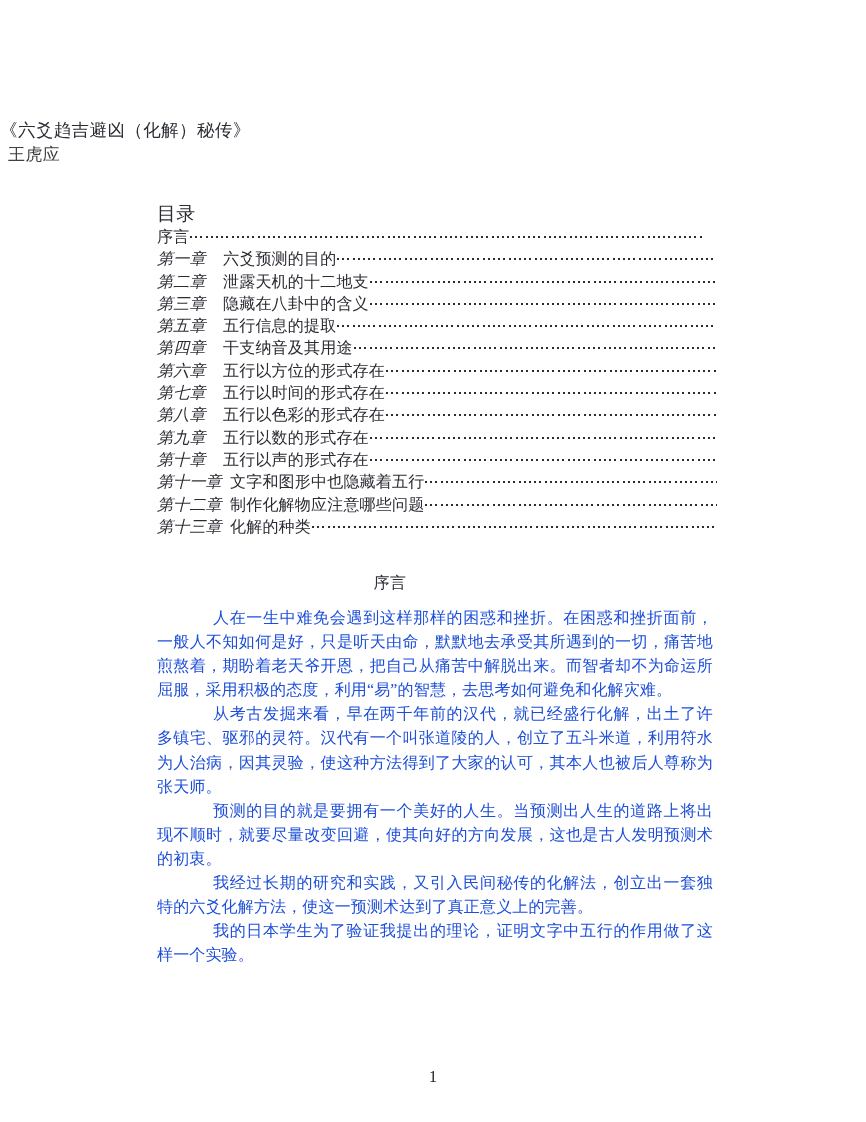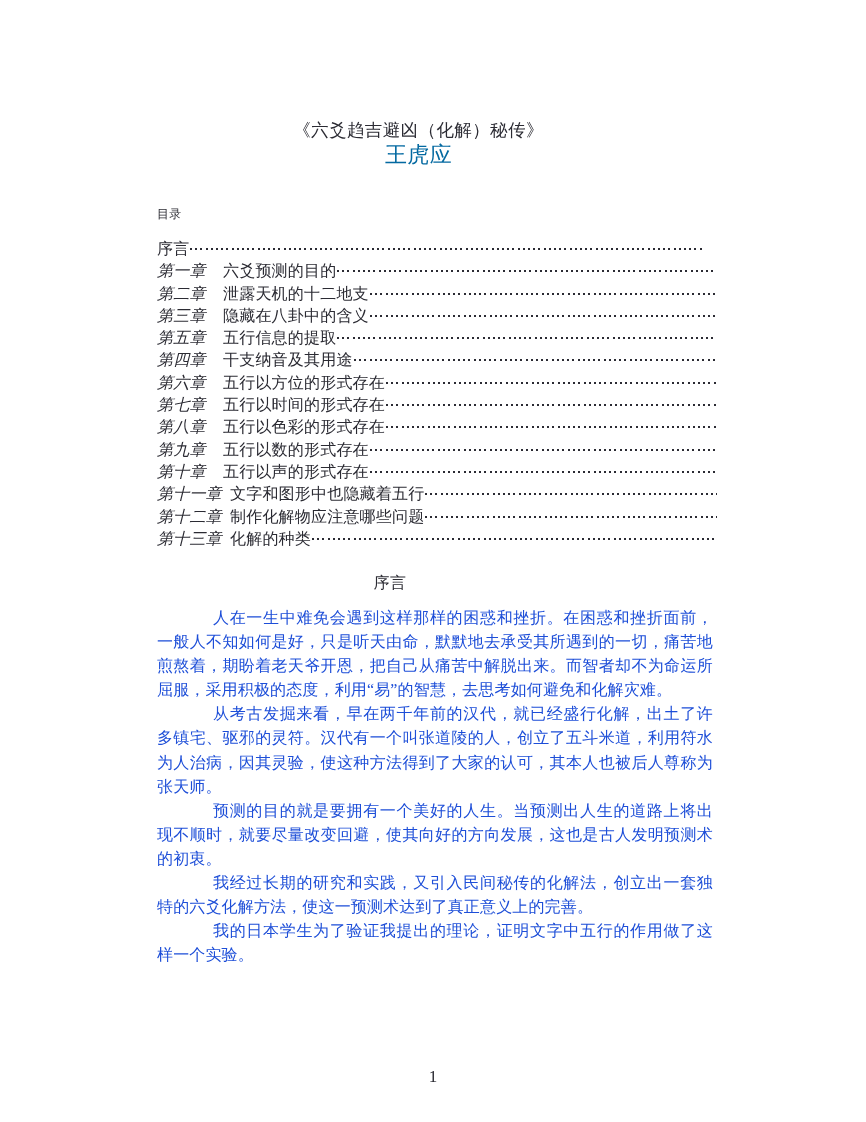--- a/index.html
+++ b/index.html
@@ -20,52 +20,52 @@
     color: #2b2b33;
     -webkit-font-smoothing: antialiased;
   }
 
   
   .title-block {
     position: absolute;
     left: 0;
     top: 118px;
     width: 837px;
-    text-align: center;
   }
 
   .doc-title {
     font-size: 17.5px;
     line-height: 24px;
     letter-spacing: 0.4px;
     color: #2b2b33;
     white-space: nowrap;
   }
 
   .doc-author {
-    font-size: 22px;
+    font-size: 17px;
     line-height: 23px;
     letter-spacing: 0.4px;
-    color: #0369a1;
+    color: #404040;
     margin-top: 1px;
+    margin-left: 8px;
   }
 
   
   .toc {
     position: absolute;
     left: 157px;
     top: 203px;
     width: 560px;
   }
 
   .toc-heading {
-    font-size: 12px;
+    font-size: 19px;
     line-height: 22px;
     letter-spacing: 0.3px;
-    margin-bottom: 13px;
+    margin-bottom: 1px;
   }
 
   .toc-row {
     display: flex;
     align-items: baseline;
     height: 22.3px;
     font-size: 16px;
     letter-spacing: 0.2px;
     white-space: nowrap;
   }

